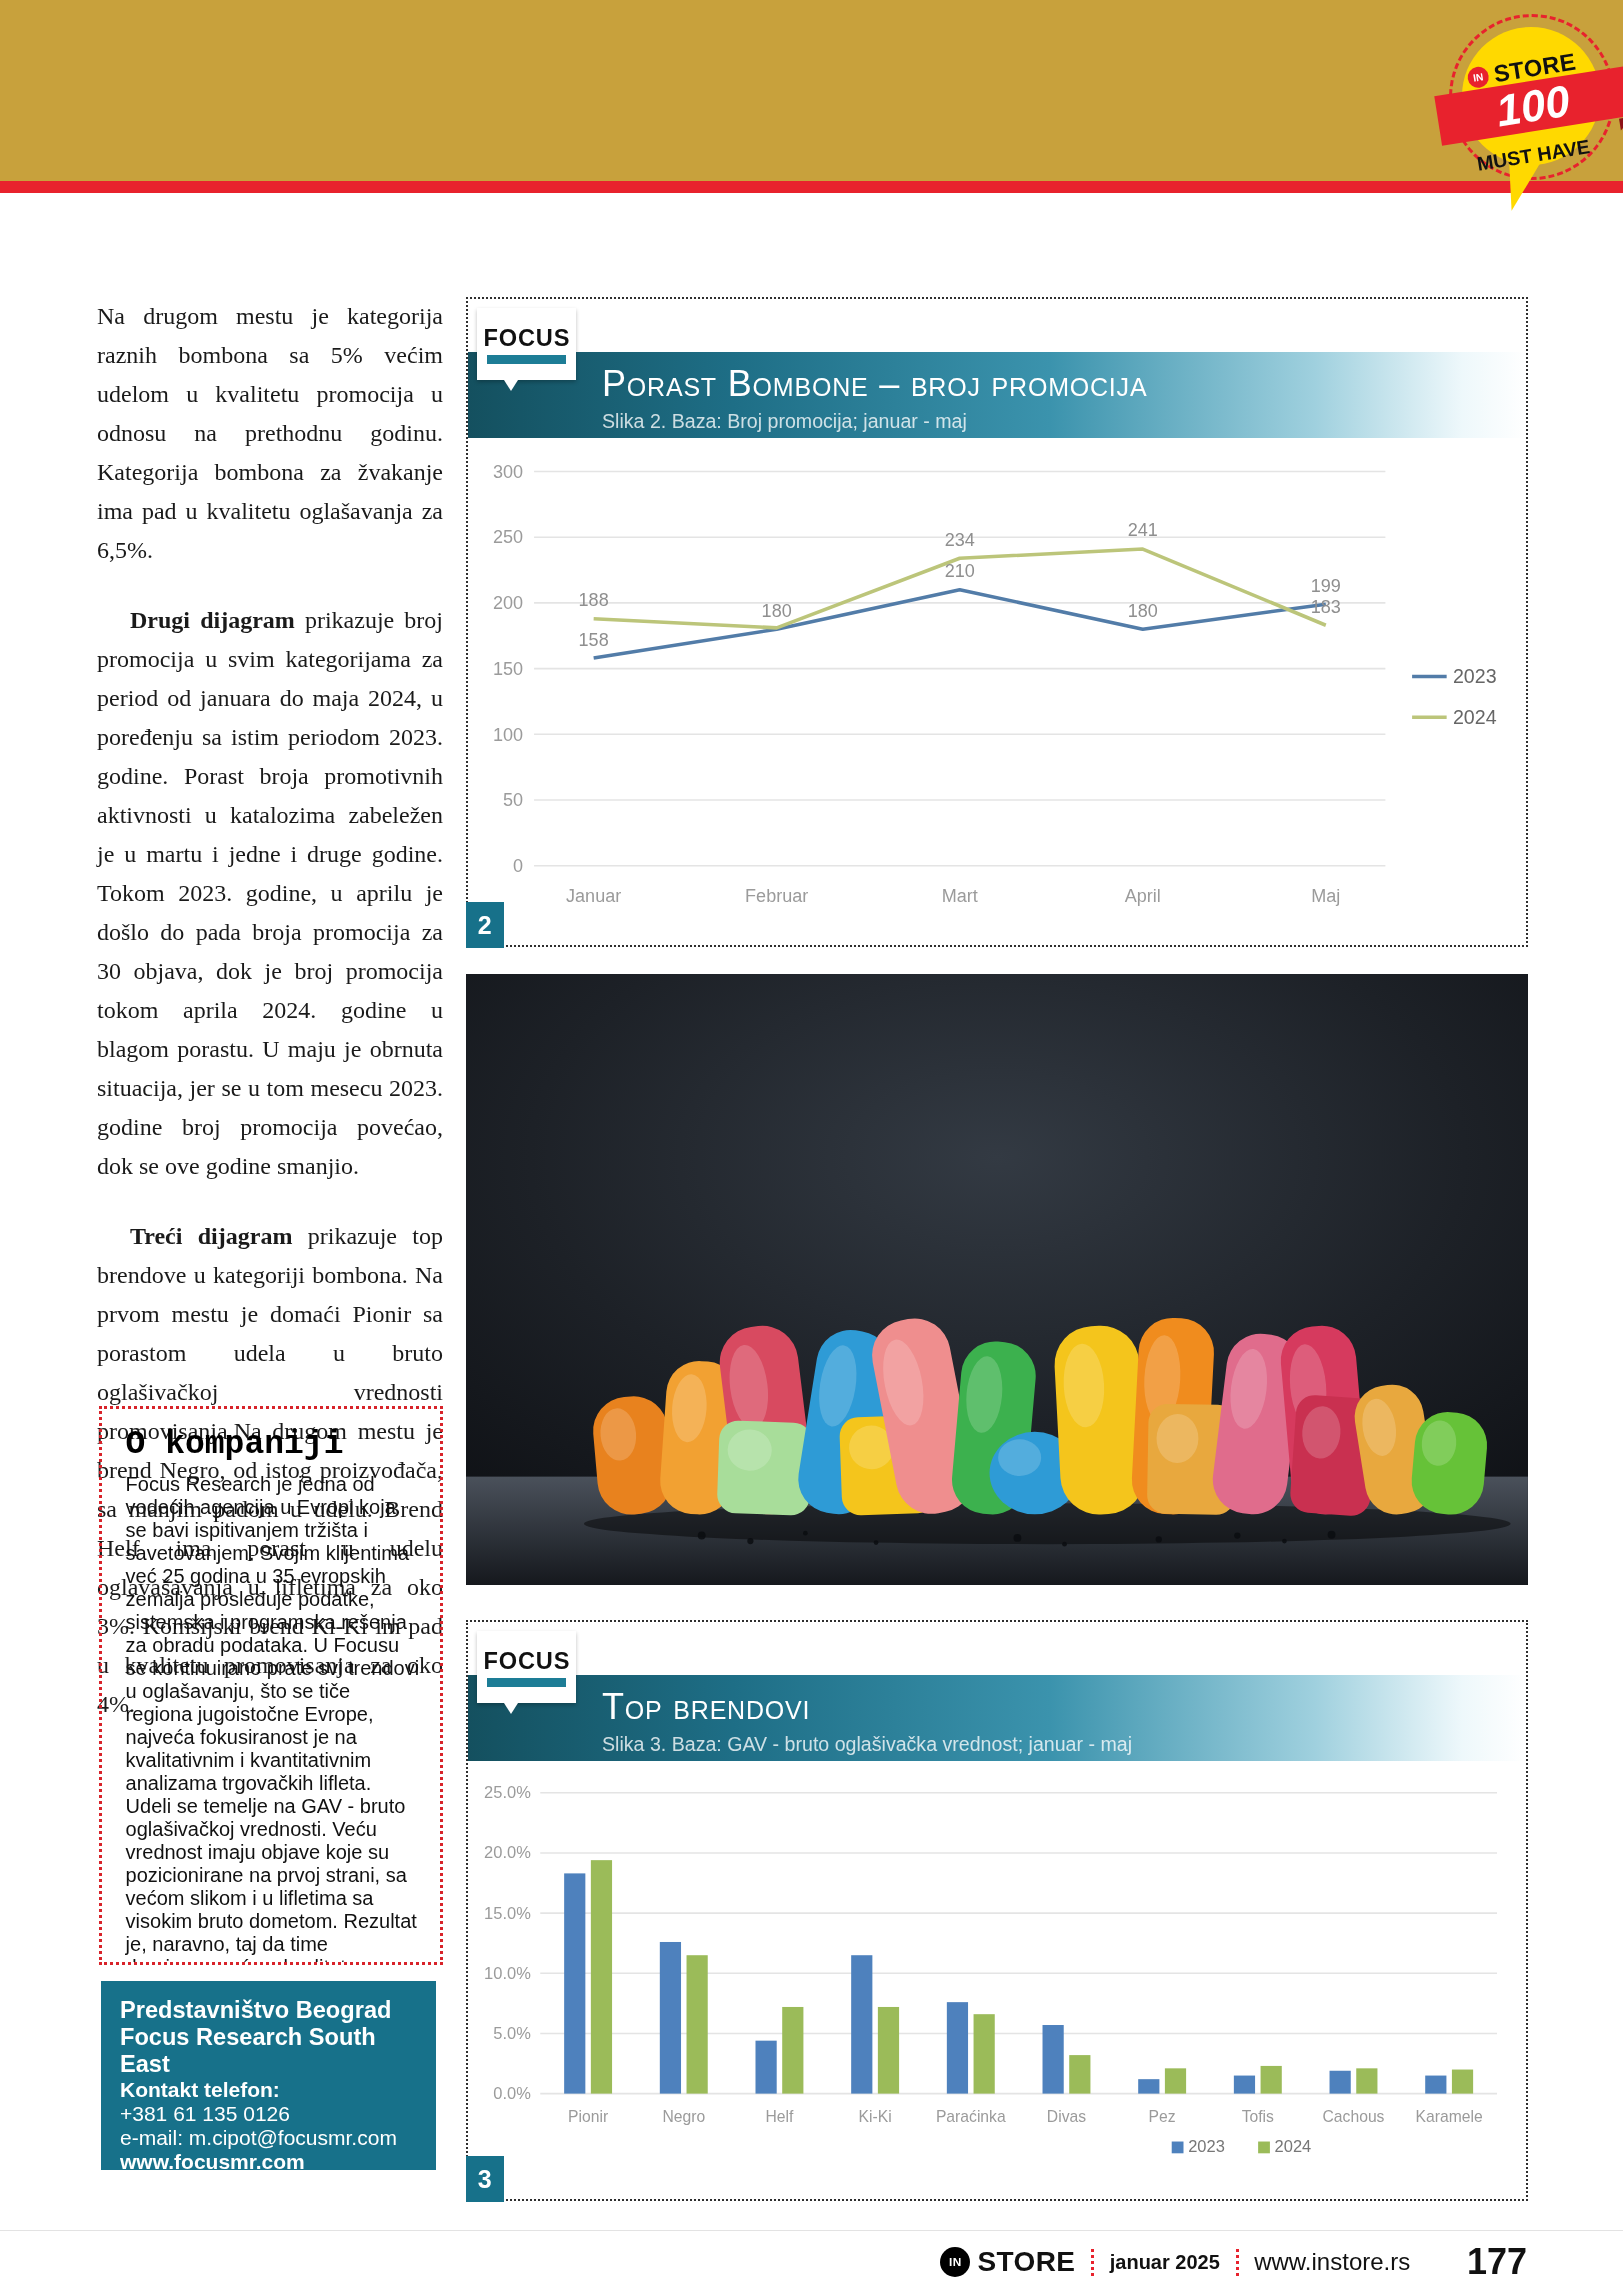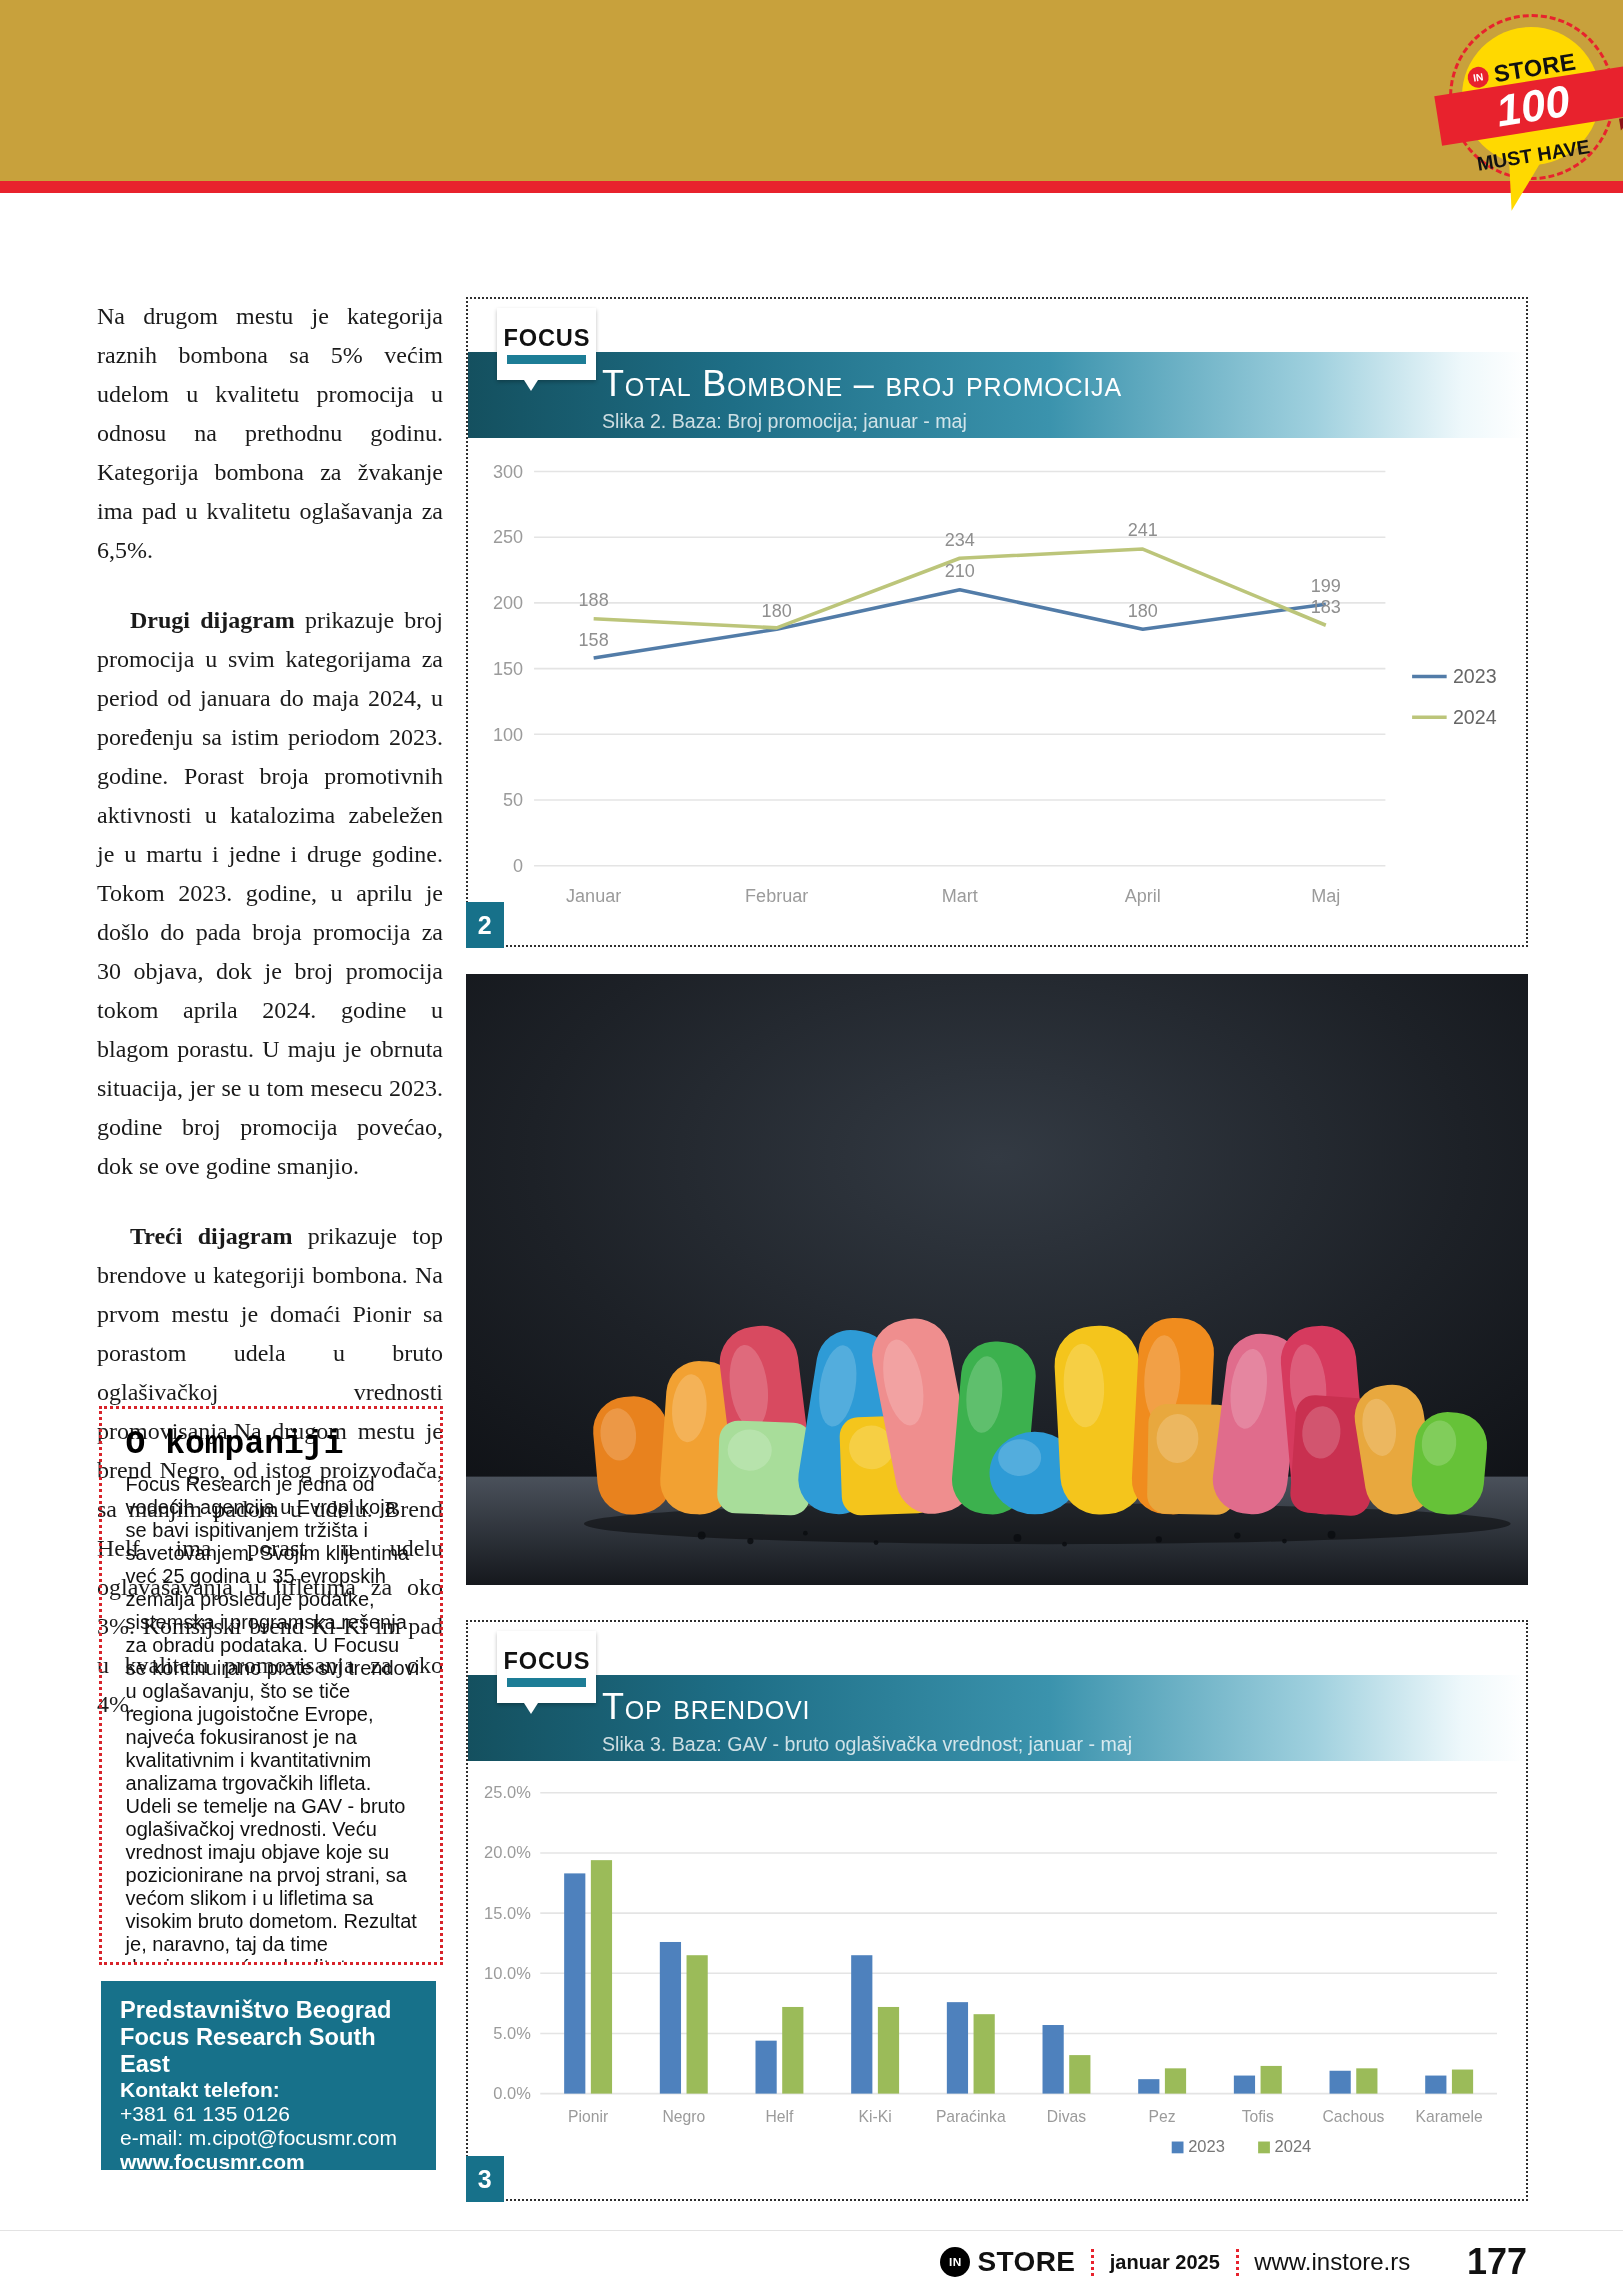--- a/index.html
+++ b/index.html
@@ -39,21 +39,21 @@
   .contact{position:absolute;left:101px;top:1981px;width:335px;height:189px;background:#17718A;color:#fff;
            box-sizing:border-box;padding:15.7px 19px;font-family:"Liberation Sans",sans-serif;overflow:hidden;}
   .contact .h{font-size:23.6px;font-weight:bold;line-height:27px;}
   .contact .l{font-size:21px;line-height:24px;}
   .contact .b{font-weight:bold;}
   
   .chart-box{position:absolute;left:466px;width:1062px;border:2.4px dotted #2e2e2e;box-sizing:border-box;background:#fff;}
   #chart-box-1{top:297px;height:650px;}
   #chart-box-2{top:1620px;height:581px;}
   .focus-tab{position:absolute;left:9.4px;top:9.4px;width:99px;height:72px;background:#fff;z-index:3;
-             box-shadow:0 1.6px 3.9px rgba(0,0,0,.25);display:flex;flex-direction:column;align-items:center;justify-content:center;margin-left:20px;}
+             box-shadow:0 1.6px 3.9px rgba(0,0,0,.25);display:flex;flex-direction:column;align-items:center;justify-content:center;}
   .focus-word{font-family:"Liberation Sans",sans-serif;font-weight:900;font-size:23.6px;color:#111;letter-spacing:0.8px;}
   .focus-bar{width:79px;height:9.4px;background:#1D7D96;margin-top:3.1px;}
   .focus-tab:after{content:"";position:absolute;left:27px;bottom:-11px;border-left:7.9px solid transparent;
              border-right:7.9px solid transparent;border-top:11px solid #ffffff;}
   .titlebar{position:absolute;left:0;top:53px;width:100%;height:86px;z-index:2;
             background:linear-gradient(90deg,#14505F 0%,#1E6E86 25%,#3B93AD 55%,#9FD0DE 80%,#EEF8FB 94%,#ffffff 100%);
             color:#fff;padding:11px 0 0 134px;box-sizing:border-box;font-family:"Liberation Sans",sans-serif;}
   .titlebar .t{font-variant:small-caps;font-size:36px;letter-spacing:0.8px;}
   .titlebar .s{font-size:19.6px;color:rgba(255,255,255,.78);margin-top:4.7px;}
   .num-badge{position:absolute;left:-2.4px;bottom:-3.1px;width:38px;height:46px;background:#17718A;color:#fff;
@@ -120,21 +120,21 @@
     <div class="l">e-mail: m.cipot@focusmr.com</div>
     <div class="l b">www.focusmr.com</div>
   </div>
 
   <div class="chart-box" id="chart-box-1">
     <div class="focus-tab">
       <div class="focus-word">FOCUS</div>
       <div class="focus-bar"></div>
     </div>
     <div class="titlebar">
-      <div class="t">Total Bombone – broj promocija</div>
+      <div class="t">Porast Bombone – broj promocija</div>
       <div class="s">Slika 2. Baza: Broj promocija; januar - maj</div>
     </div>
     <svg id="line-svg" class="chart-svg" width="1040" height="483" viewBox="0 0 1324 615">
         <line x1="70" y1="537" x2="1154" y2="537" stroke="#e4e4e4" stroke-width="2"></line>
         <text x="56" y="545" text-anchor="end" fill="#9b9b9b" font-size="23" font-family="&quot;Liberation Sans&quot;, sans-serif">0</text>
         <line x1="70" y1="453.33333333333337" x2="1154" y2="453.33333333333337" stroke="#e4e4e4" stroke-width="2"></line>
         <text x="56" y="461.33333333333337" text-anchor="end" fill="#9b9b9b" font-size="23" font-family="&quot;Liberation Sans&quot;, sans-serif">50</text>
         <line x1="70" y1="369.6666666666667" x2="1154" y2="369.6666666666667" stroke="#e4e4e4" stroke-width="2"></line>
         <text x="56" y="377.6666666666667" text-anchor="end" fill="#9b9b9b" font-size="23" font-family="&quot;Liberation Sans&quot;, sans-serif">100</text>
         <line x1="70" y1="286" x2="1154" y2="286" stroke="#e4e4e4" stroke-width="2"></line>

